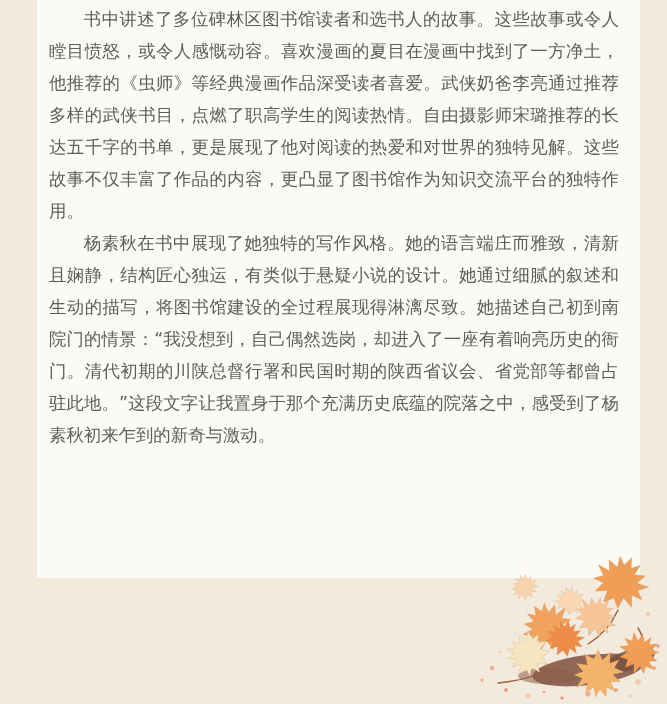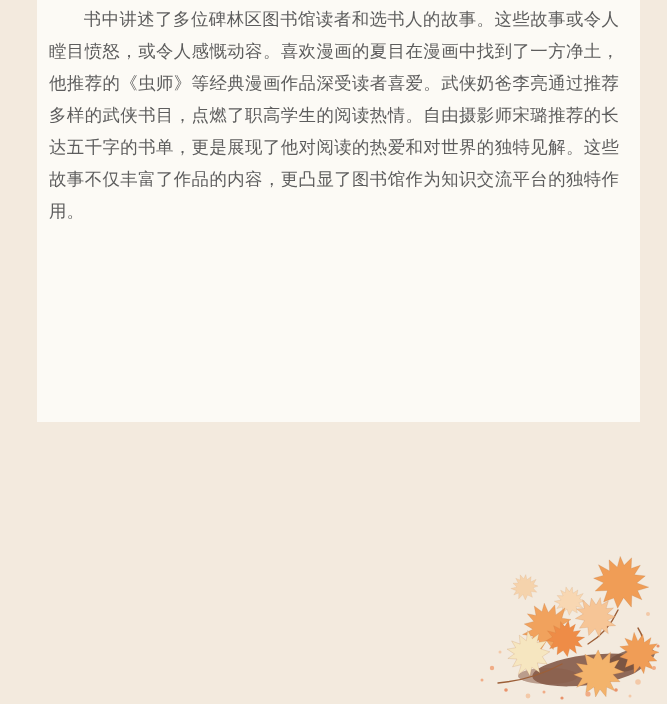--- a/index.html
+++ b/index.html
@@ -18,21 +18,21 @@
     position: relative;
     width: 667px;
     height: 704px;
     background: #f3eade;
   }
   .content-panel {
     position: absolute;
     left: 37px;
     top: 0;
     width: 603px;
-    height: 422px;
+    height: 578px;
     background: #fcfaf5;
     box-sizing: border-box;
     padding: 3px 21px 0 12px;
     z-index: 1;
   }
   .content-panel p {
     margin: 0;
     font-size: 17.4px;
     line-height: 32px;
     color: #5d5d5d;
@@ -50,20 +50,21 @@
     pointer-events: none;
   }
 </style>
 </head>
 <body>
 
 <div class="page">
 
   <div class="content-panel">
     <p>书中讲述了多位碑林区图书馆读者和选书人的故事。这些故事或令人瞠目愤怒，或令人感慨动容。喜欢漫画的夏目在漫画中找到了一方净土，他推荐的《虫师》等经典漫画作品深受读者喜爱。武侠奶爸李亮通过推荐多样的武侠书目，点燃了职高学生的阅读热情。自由摄影师宋璐推荐的长达五千字的书单，更是展现了他对阅读的热爱和对世界的独特见解。这些故事不仅丰富了作品的内容，更凸显了图书馆作为知识交流平台的独特作用。</p>
+    <p>杨素秋在书中展现了她独特的写作风格。她的语言端庄而雅致，清新且娴静，结构匠心独运，有类似于悬疑小说的设计。她通过细腻的叙述和生动的描写，将图书馆建设的全过程展现得淋漓尽致。她描述自己初到南院门的情景：“我没想到，自己偶然选岗，却进入了一座有着响亮历史的衙门。清代初期的川陕总督行署和民国时期的陕西省议会、省党部等都曾占驻此地。”这段文字让我置身于那个充满历史底蕴的院落之中，感受到了杨素秋初来乍到的新奇与激动。</p>
   </div>
 
   <svg class="leaves" viewBox="0 0 197 164" xmlns="http://www.w3.org/2000/svg">
     <defs>
       <path id="maple" d="M0,-52 L7,-34 L20,-46 L17,-26 L36,-32 L27,-14 L50,-16 L34,-2 L48,10 L28,10 L36,30 L16,20 L14,42 L0,28 L-14,42 L-16,20 L-36,30 L-28,10 L-48,10 L-34,-2 L-50,-16 L-27,-14 L-36,-32 L-17,-26 L-20,-46 L-7,-34 Z"></path>
     </defs>
 
     <g>
       <ellipse cx="118" cy="130" rx="56" ry="15" fill="#7c5140" opacity="0.85" transform="rotate(-7 118 130)"></ellipse>
       <ellipse cx="160" cy="120" rx="26" ry="10" fill="#75503f" opacity="0.8" transform="rotate(-18 160 120)"></ellipse>

